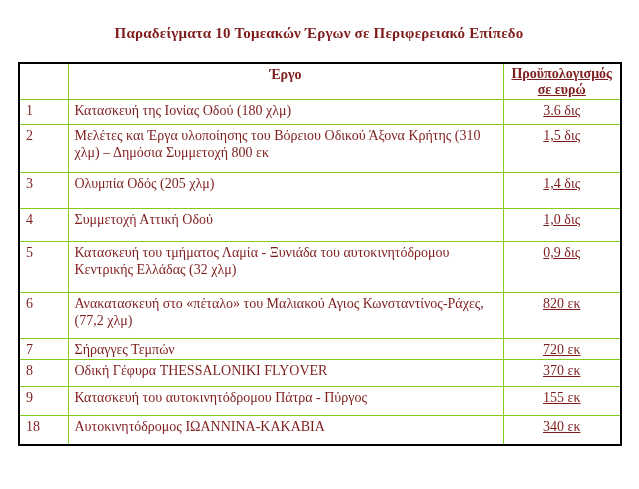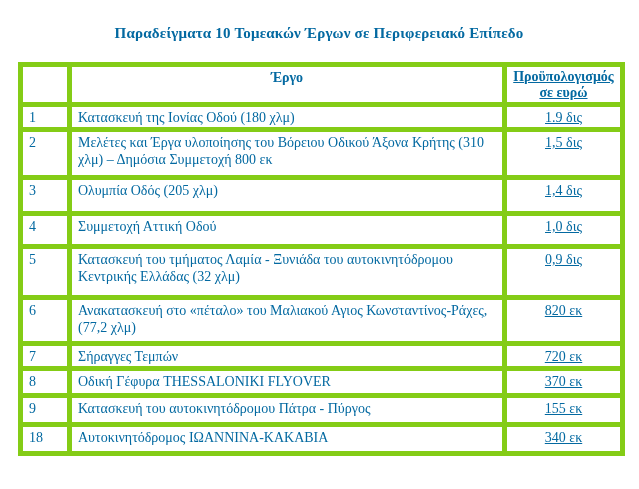--- a/index.html
+++ b/index.html
@@ -6,21 +6,21 @@
     margin: 0;
     padding: 0;
     background: #ffffff;
   }
   .page {
     position: relative;
     width: 639px;
     height: 489px;
     background: #ffffff;
     font-family: "Liberation Serif", "DejaVu Serif", serif;
-    color: #0369a1;
+    color: #7f1d1d;
     overflow: hidden;
   }
   .doc-title {
     position: absolute;
     top: 25px;
     left: 18px;
     width: 602px;
     text-align: center;
     font-size: 15px;
     font-weight: bold;
@@ -34,21 +34,21 @@
     border-collapse: collapse;
     table-layout: fixed;
     border: 2px solid #000000;
     font-size: 14px;
     line-height: 17px;
   }
   table.projects col.c-num    { width: 49px; }
   table.projects col.c-proj   { width: 435px; }
   table.projects col.c-budget { width: 118px; }
   table.projects td, table.projects th {
-    border: 5px solid #84cc16;
+    border: 1px solid #84cc16;
     vertical-align: top;
     padding: 2px 6px 1px 6px;
     font-weight: normal;
     overflow: hidden;
   }
   table.projects th { font-weight: bold; }
   .cell-num    { text-align: left; }
   .cell-proj   { text-align: left; }
   .cell-budget { text-align: center; text-decoration: underline; }
   th.cell-proj   { text-align: center; }
@@ -72,21 +72,21 @@
     <tbody>
       <tr style="height:34px">
         <th class="cell-num"></th>
         <th class="cell-proj">Έργο</th>
         <th class="cell-budget">Προϋπολογισμός σε ευρώ</th>
       </tr>
 
       <tr style="height:25px">
         <td class="cell-num">1</td>
         <td class="cell-proj">Κατασκευή της Ιονίας Οδού (180 χλμ)</td>
-        <td class="cell-budget">1.9 δις</td>
+        <td class="cell-budget">3.6 δις</td>
       </tr>
 
       <tr style="height:48px">
         <td class="cell-num">2</td>
         <td class="cell-proj">Μελέτες και Έργα υλοποίησης του Βόρειου Οδικού Άξονα Κρήτης (310 χλμ) – Δημόσια Συμμετοχή 800 εκ</td>
         <td class="cell-budget">1,5 δις</td>
       </tr>
 
       <tr style="height:36px">
         <td class="cell-num">3</td>

